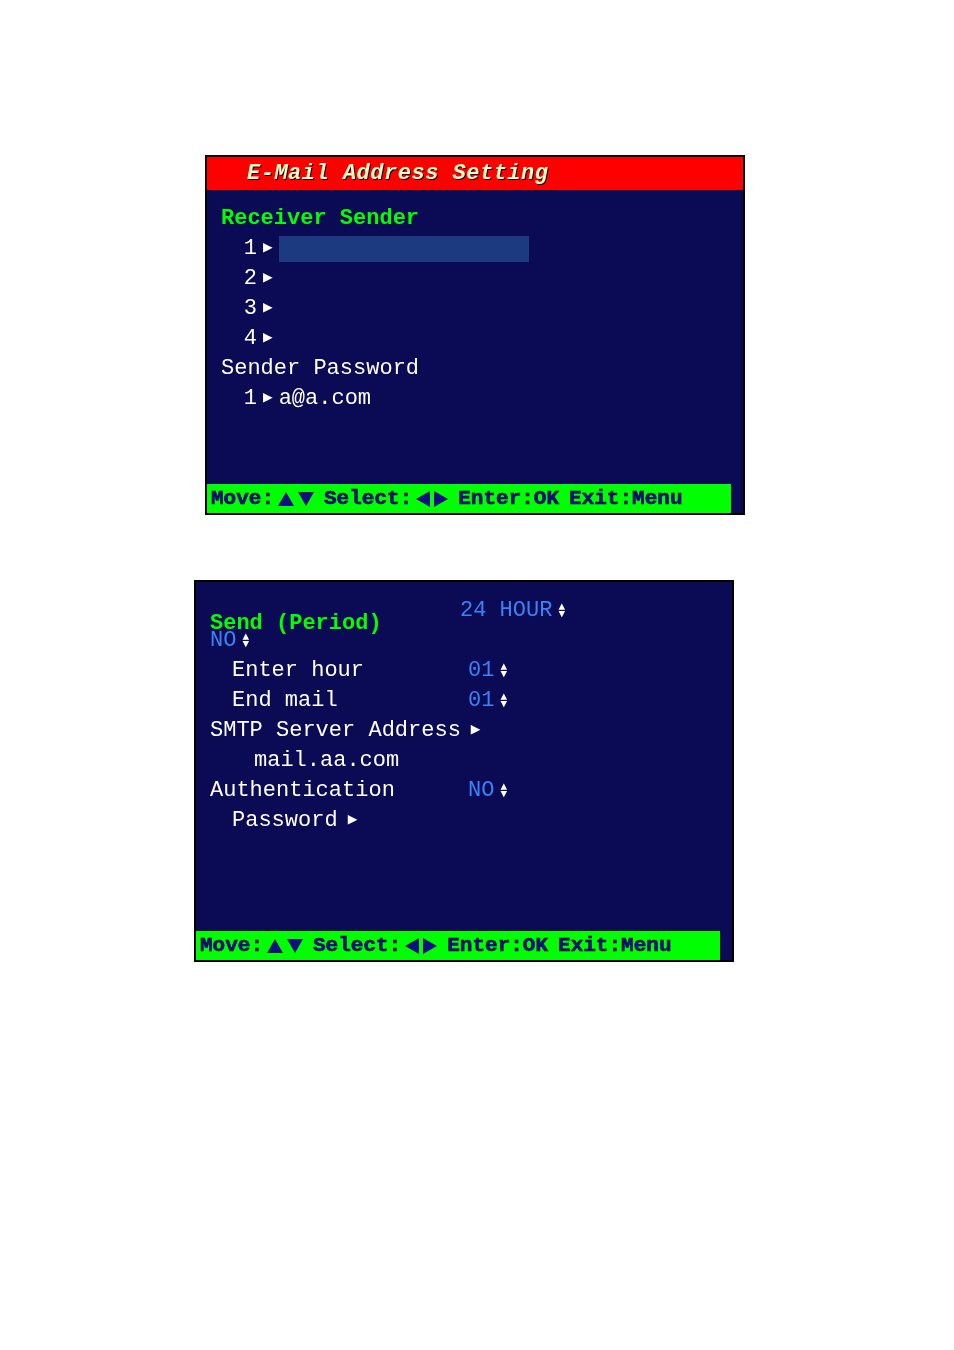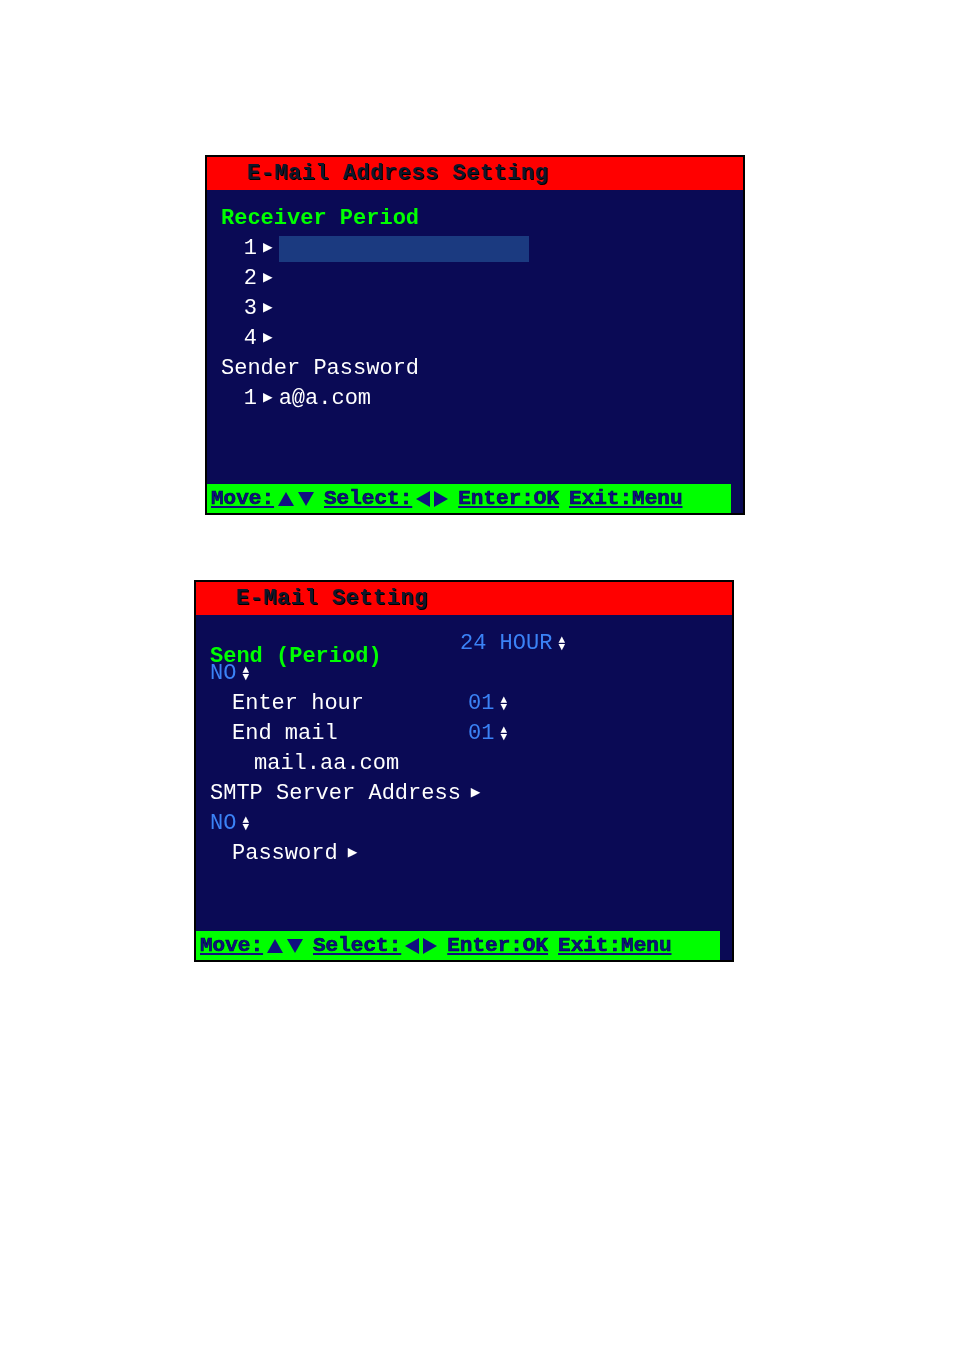--- a/index.html
+++ b/index.html
@@ -16,26 +16,27 @@
     width: 540px;
     background: #0a0a55;
     border: 2px solid #000;
     box-sizing: border-box;
   }
   .panel1 { left: 205px; top: 155px; height: 360px; }
   .panel2 { left: 194px; top: 580px; height: 382px; }
 
   .title-bar {
     background: #ff0000;
-    color: #0f172a;
+    color: #fef9c3;
     font-size: 22px;
     font-weight: bold;
     padding: 4px 0 4px 40px;
     letter-spacing: 0.5px;
     text-shadow: 1px 1px 0 #000;
+    font-style: italic;
   }
   .body {
     padding: 14px 8px 0 14px;
     color: #fff;
     font-size: 22px;
     line-height: 1.35;
   }
   .section-label {
     color: #00ff00;
     font-weight: bold;
@@ -91,42 +92,41 @@
     left: 0; right: 12px; bottom: 0;
     background: #00ff00;
     color: #101080;
     font-size: 21px;
     font-weight: bold;
     padding: 3px 4px;
     display: flex;
     gap: 4px;
     align-items: center;
     letter-spacing: 0px;
-    text-decoration: underline;
   }
   .hint-text {
     -webkit-text-stroke: 0.6px #000050;
   }
   .tri-up, .tri-down, .tri-left, .tri-right {
     display:inline-block;
     width:0; height:0;
     vertical-align: middle;
   }
   .tri-up   { border-left:8px solid transparent; border-right:8px solid transparent; border-bottom:14px solid #101080; }
   .tri-down { border-left:8px solid transparent; border-right:8px solid transparent; border-top:14px solid #101080; }
   .tri-left { border-top:8px solid transparent; border-bottom:8px solid transparent; border-right:14px solid #101080; }
   .tri-right{ border-top:8px solid transparent; border-bottom:8px solid transparent; border-left:14px solid #101080; }
 </style>
 </head>
 <body>
 
 <div class="panel panel1">
   <div class="title-bar">E-Mail Address Setting</div>
   <div class="body">
-    <div class="section-label">Receiver Period</div>
+    <div class="section-label">Receiver Sender</div>
 
     <div class="row selected">
       <span class="rownum white">1</span>
       <span class="pointer"></span>
       <span class="valuebox white"></span>
     </div>
     <div class="row">
       <span class="rownum white">2</span>
       <span class="pointer"></span>
       <span class="valuebox white"></span>
@@ -156,21 +156,20 @@
     <span class="tri-down"></span>
     <span class="hint-text" style="padding-left:6px;">Select:</span>
     <span class="tri-left"></span>
     <span class="tri-right"></span>
     <span class="hint-text" style="padding-left:6px;">Enter:OK</span>
     <span class="hint-text" style="padding-left:6px;">Exit:Menu</span>
   </div>
 </div>
 
 <div class="panel panel2">
-  <div class="title-bar">E-Mail Setting</div>
   <div class="body">
 
     <div class="row">
       <span class="section-label kv-label" style="width:250px;margin-top:25px;">Send (Period)</span>
       <span class="kv-value">24 HOUR</span>
       <span class="spinner"></span>
     </div>
 
     <div class="row">
       <span class="kv-value">NO</span>
@@ -183,28 +182,29 @@
       <span class="spinner"></span>
     </div>
 
     <div class="row">
       <span class="white kv-label indent1" style="width:236px;">End mail</span>
       <span class="kv-value">01</span>
       <span class="spinner"></span>
     </div>
 
     <div class="row">
-      <span class="white indent2">mail.aa.com</span>
-    </div>
-    <div class="row">
       <span class="white kv-label">SMTP Server Address</span>
       <span class="pointer" style="padding-left:10px;"></span>
     </div>
-
-    <div class="row">
+    <div class="row">
+      <span class="white indent2">mail.aa.com</span>
+    </div>
+
+    <div class="row">
+      <span class="white kv-label" style="width:258px;">Authentication</span>
       <span class="kv-value">NO</span>
       <span class="spinner"></span>
     </div>
 
     <div class="row">
       <span class="white kv-label indent1">Password</span>
       <span class="pointer" style="padding-left:10px;"></span>
     </div>
 
   </div>

